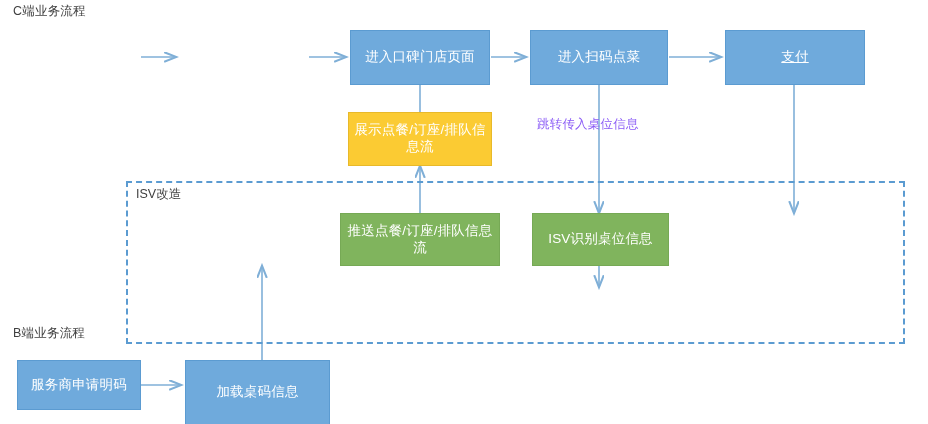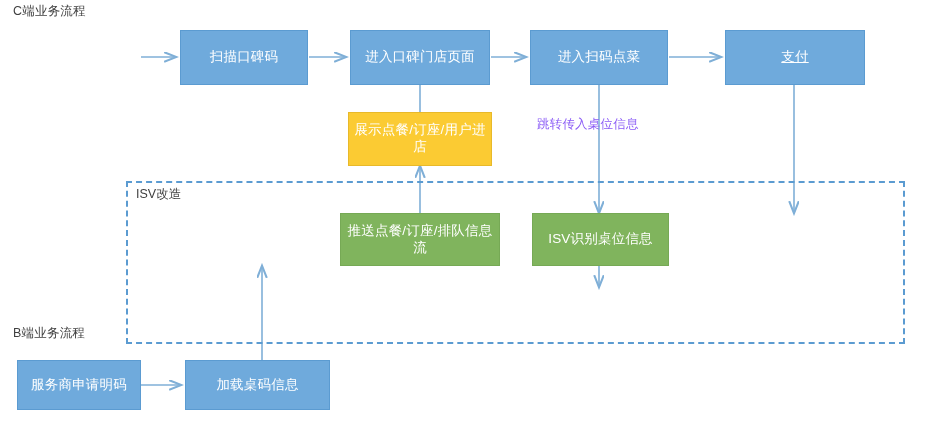--- a/index.html
+++ b/index.html
@@ -115,41 +115,40 @@
     <line class="lnk" x1="794" y1="85" x2="794" y2="213" marker-end="url(#arrowh)"></line>
 
     <line class="lnk" x1="262" y1="360" x2="262" y2="266" marker-end="url(#arrowh)"></line>
 
     <line class="lnk" x1="141" y1="385" x2="181" y2="385" marker-end="url(#arrowh)"></line>
   </svg>
 
   <div class="section-label" style="left:13px; top:3px;">C端业务流程</div>
 
 
-  <div class="node blue" style="left:180px; top:30px; width:128px; height:55px;">扫描口碑码</div>
 
   <div class="node blue" style="left:350px; top:30px; width:140px; height:55px;">进入口碑门店页面</div>
 
   <div class="node blue" style="left:530px; top:30px; width:138px; height:55px;">进入扫码点菜</div>
 
   <div class="node blue" style="left:725px; top:30px; width:140px; height:55px;text-decoration:underline;">支付</div>
 
-  <div class="node yellow" style="left:348px; top:112px; width:144px; height:54px;">展示点餐/订座/用户进店</div>
+  <div class="node yellow" style="left:348px; top:112px; width:144px; height:54px;">展示点餐/订座/排队信息流</div>
 
   <div class="edge-label" style="left:537px; top:116px;">跳转传入桌位信息</div>
 
   <div class="group-box" style="left:126px; top:181px; width:779px; height:163px;"></div>
   <div class="group-title" style="left:134px; top:186px;">ISV改造</div>
 
 
   <div class="node green" style="left:340px; top:213px; width:160px; height:53px;">推送点餐/订座/排队信息流</div>
 
   <div class="node green" style="left:532px; top:213px; width:137px; height:53px;">ISV识别桌位信息</div>
 
 
 
   <div class="section-label" style="left:13px; top:325px;">B端业务流程</div>
 
   <div class="node blue" style="left:17px; top:360px; width:124px; height:50px;">服务商申请明码</div>
 
-  <div class="node blue" style="left:185px; top:360px; width:145px; height:50px;">加载桌码信息</div>
+  <div class="node blue" style="left:185px; top:360px; width:145px; height:65px;">加载桌码信息</div>
 
 </div>
 
 </body></html>

